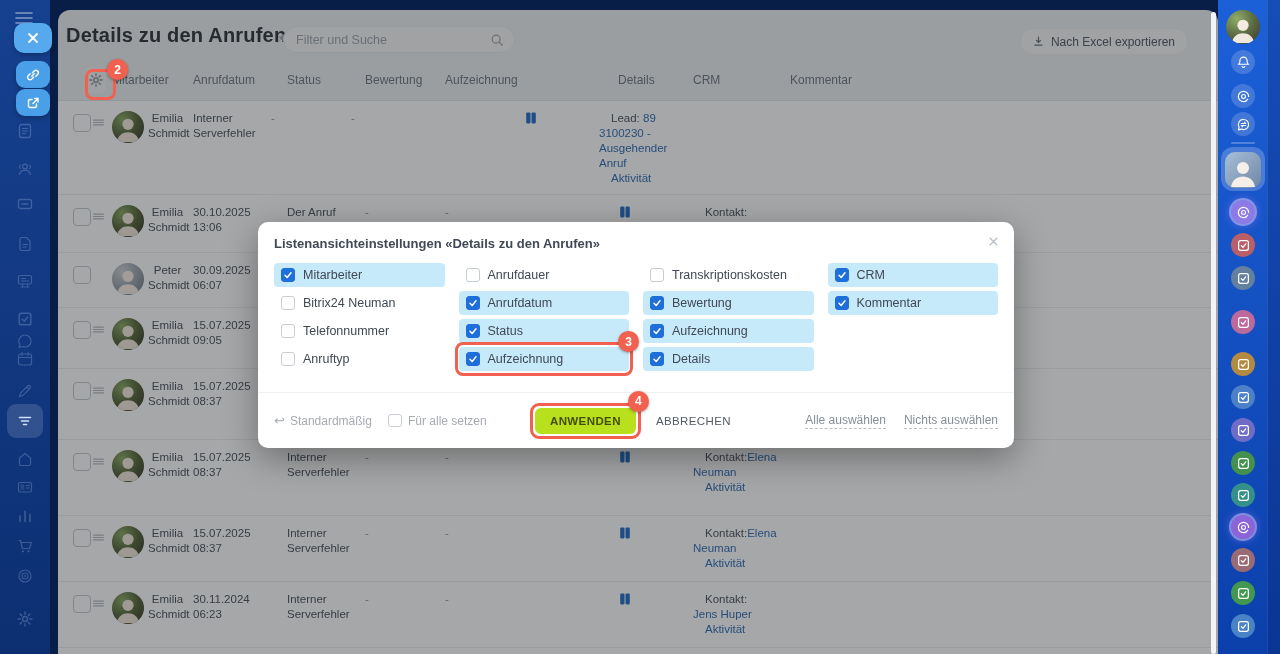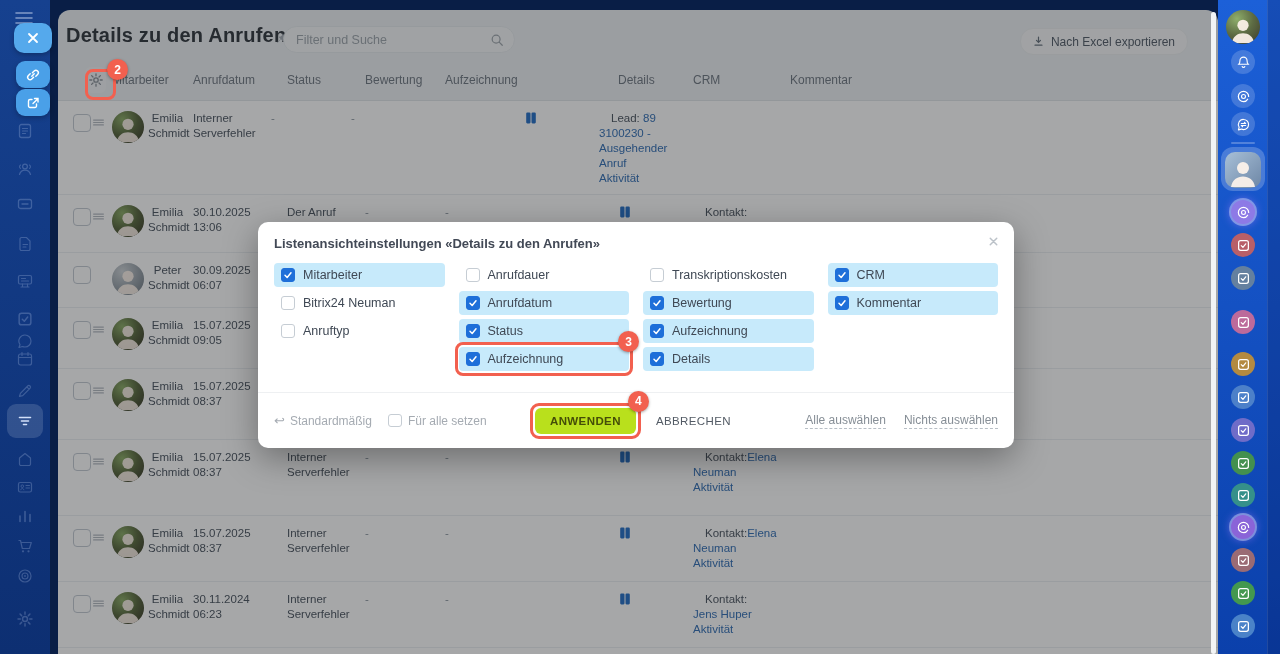--- a/index.html
+++ b/index.html
@@ -72,21 +72,21 @@
   .c-det .icon{width:14px;height:14px;color:#2d74c9;}
   .c-crm{width:97px;padding-right:24px;}
   .c-kom{width:110px;padding-right:20px;}
   .cb{width:16px;height:16px;border-radius:4px;border:1px solid #c5ccd4;background:#fff;display:inline-block;margin-top:3px;}
   .avatar{width:32px;height:32px;border-radius:50%;overflow:hidden;display:inline-flex;align-items:flex-end;justify-content:center;}
   .avatar svg{width:30px;height:30px;}
   .av-emilia{background:radial-gradient(circle at 32% 26%,#8fae6b 0%,#5d6b43 48%,#3b382c 100%);}
   .av-peter{background:radial-gradient(circle at 32% 26%,#ced3d7 0%,#99a2aa 55%,#6e7780 100%);}
   .crm-pre{color:#525b66;margin-left:12px;}
   .crm-link{color:#3a74b8;cursor:pointer;text-decoration:none;}
-  .crm-link.block{display:block;}
+  .crm-link.block{display:block;margin-left:12px;}
   .r0{min-height:85px}.r1{min-height:57px}.r2{min-height:50px}.r3{min-height:60px}
   .r4{min-height:70px}.r5{min-height:75px}.r6{min-height:65px}.r7{min-height:65px}.r8{min-height:40px}
 
   
   .dim{position:absolute;left:50px;top:0;width:1168px;height:654px;background:rgba(8,10,14,.36);z-index:50;}
   .scrollstrip{position:absolute;left:1211px;top:12px;width:5px;height:642px;background:#f2f4f5;border-radius:3px;z-index:55;}
 
   
   .annot{position:absolute;border:3px solid #f2604f;border-radius:8px;z-index:60;box-sizing:border-box;}
   .abadge{position:absolute;width:21px;height:21px;border-radius:50%;background:#f2604f;color:#fff;
@@ -537,20 +537,26 @@
         </div>
         <div class="chipwrap">
           <label class="chip">
             <span class="mcb"></span>
             <span>Bitrix24 Neuman</span>
           </label>
         </div>
         <div class="chipwrap">
           <label class="chip">
             <span class="mcb"></span>
+            <span>Telefonnummer</span>
+          </label>
+        </div>
+        <div class="chipwrap">
+          <label class="chip">
+            <span class="mcb"></span>
             <span>Anruftyp</span>
           </label>
         </div>
       </div>
       <div class="mcol">
         <div class="chipwrap">
           <label class="chip">
             <span class="mcb"></span>
             <span>Anrufdauer</span>
           </label>

